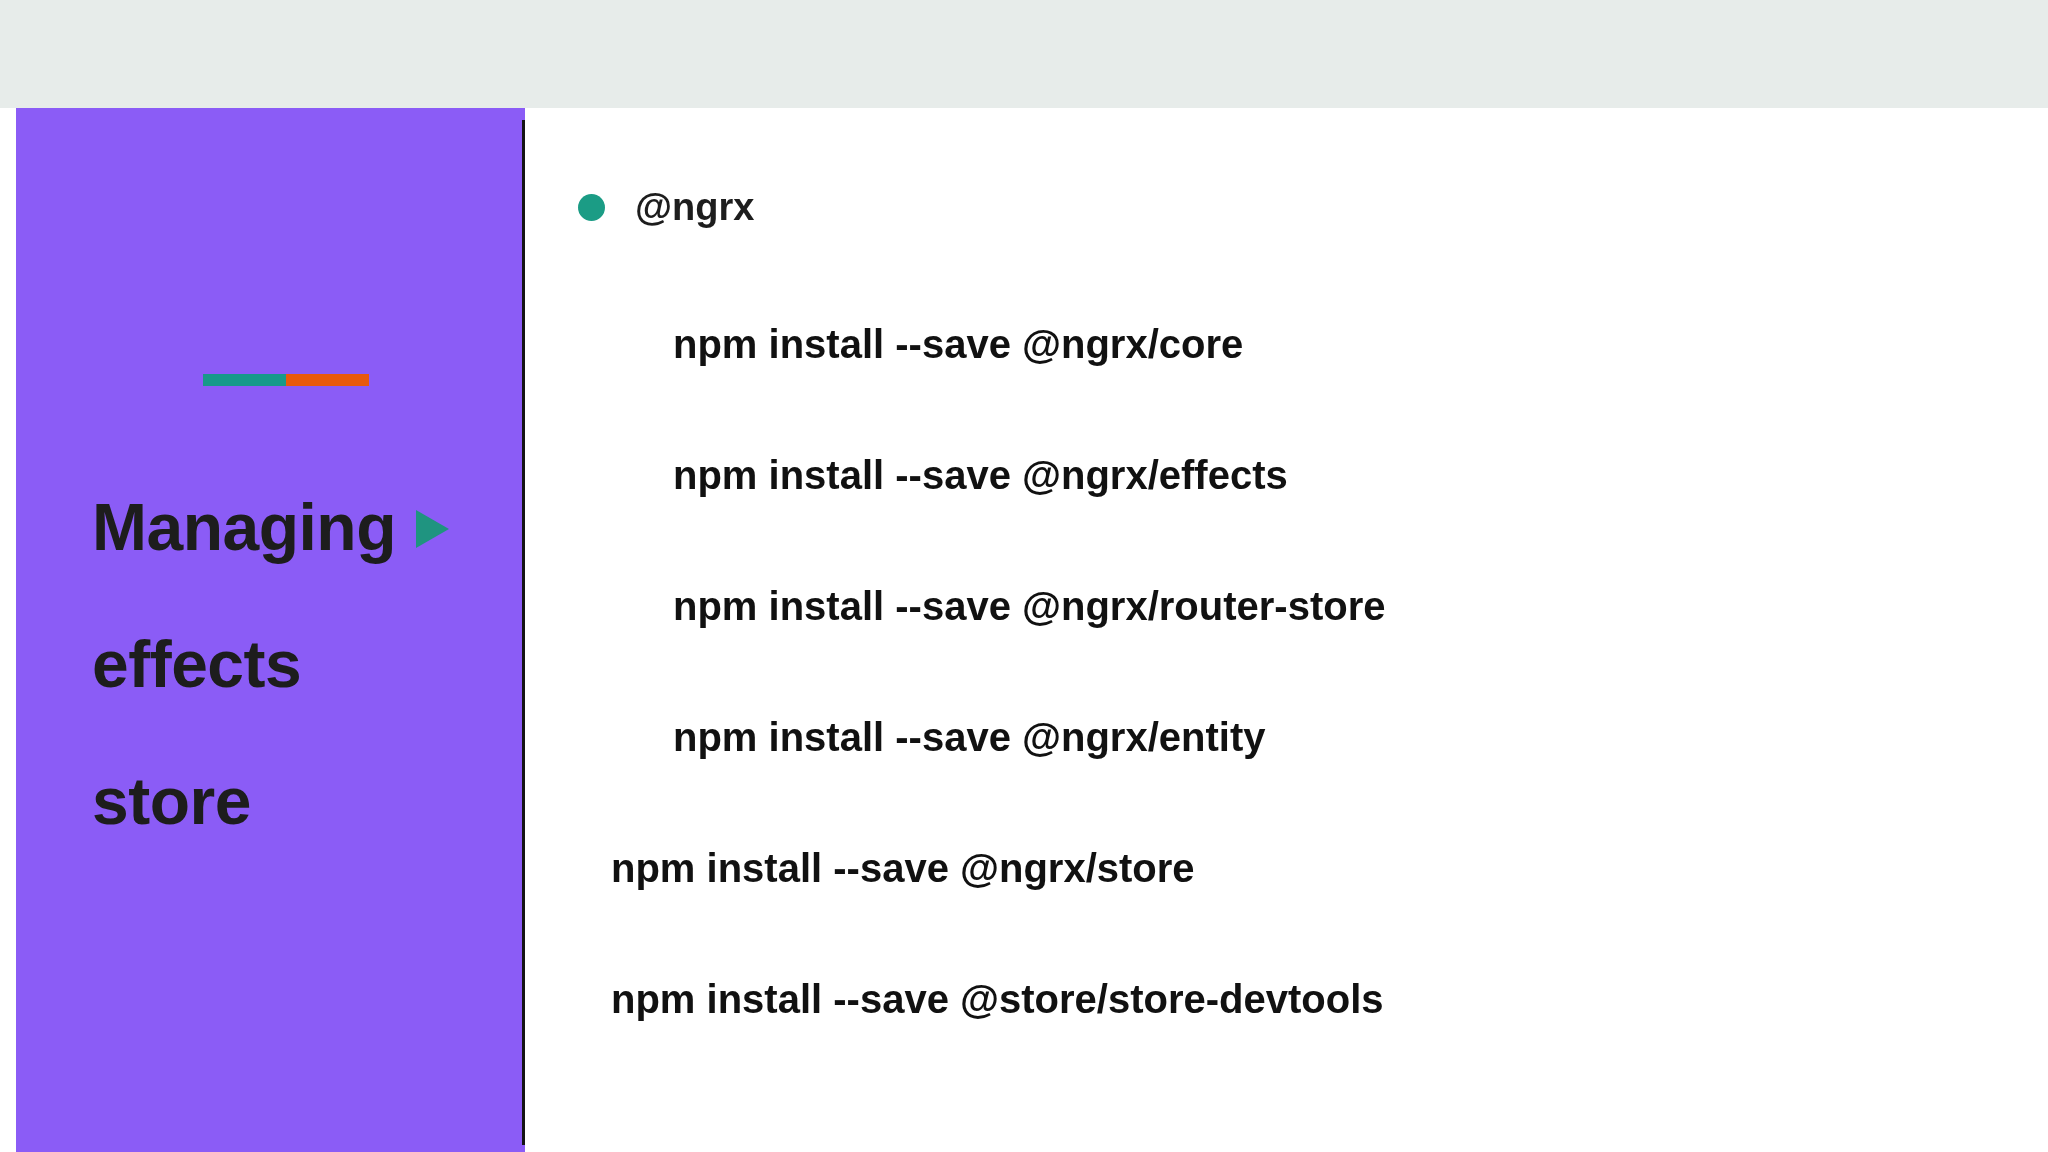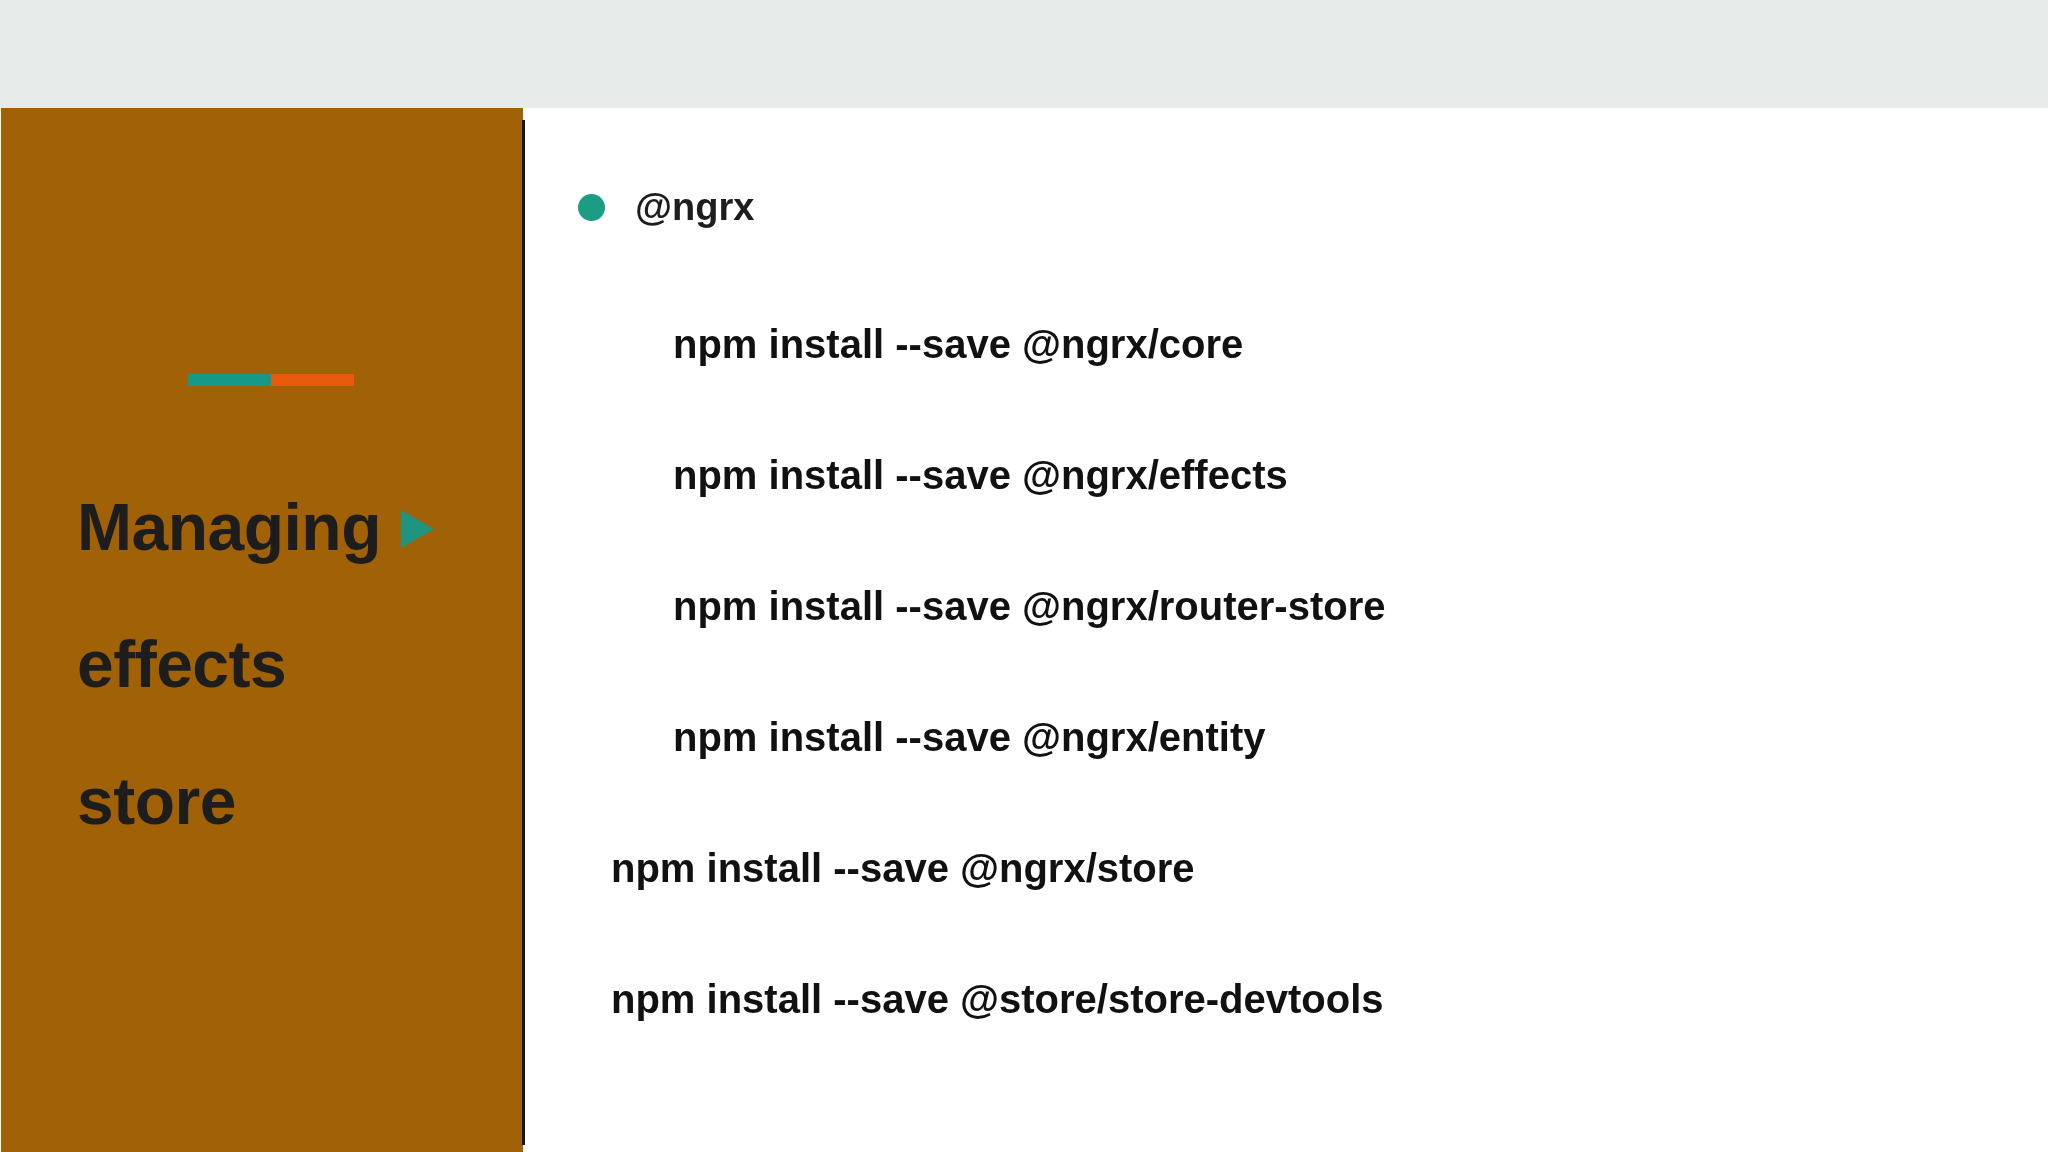--- a/index.html
+++ b/index.html
@@ -26,25 +26,25 @@
     left: 0;
     top: 0;
     width: 2048px;
     height: 108px;
     background: #e7ecea;
   }
 
   
   .left-col {
     position: absolute;
-    left: 1px;
+    left: 16px;
     top: 108px;
     width: 522px;
     height: 1044px;
-    background: #a16207;
+    background: #8b5cf6;
   }
 
   .accent-bars {
     position: absolute;
     left: 187px;
     top: 266px;
     width: 166px;
     height: 12px;
     display: flex;
   }

